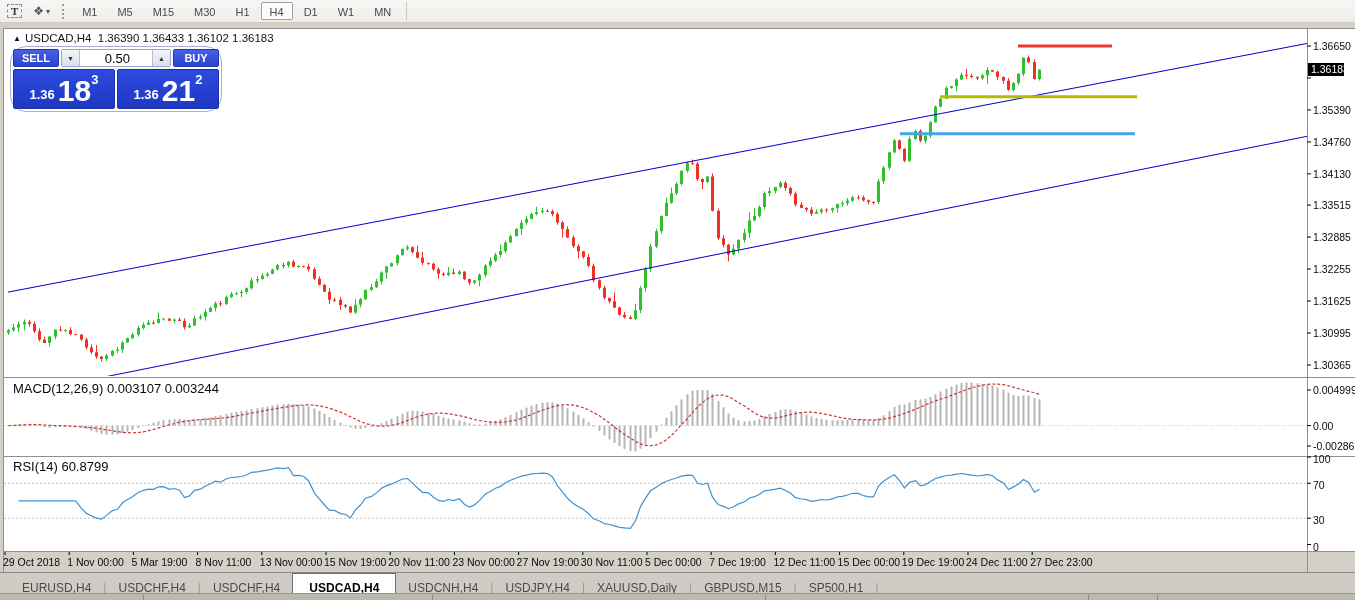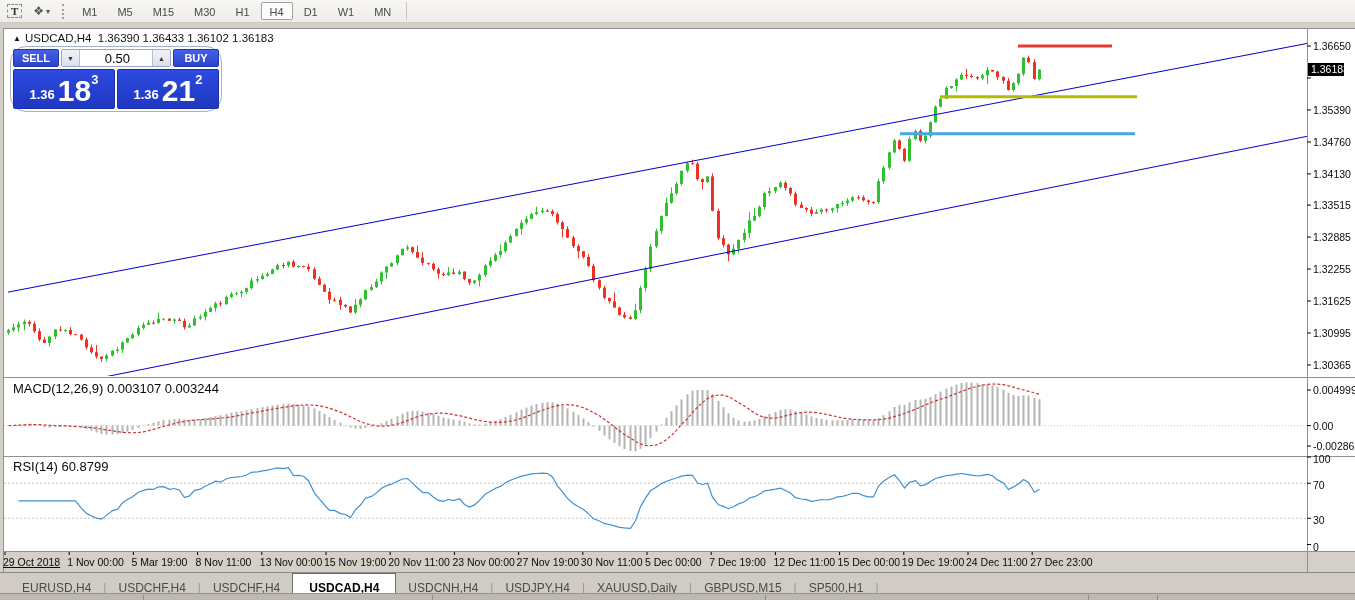--- a/index.html
+++ b/index.html
@@ -796,21 +796,21 @@
     <div class="axis-label" style="left: 1313px; top: 295.019px;">1.31625</div>
     <div class="axis-label" style="left: 1313px; top: 326.991px;">1.30995</div>
     <div class="axis-label" style="left: 1313px; top: 358.964px;">1.30365</div>
     <div class="axis-label" style="left: 1313px; top: 384.022px;">0.004999</div>
     <div class="axis-label" style="left: 1313px; top: 419.6px;">0.00</div>
     <div class="axis-label" style="left: 1313px; top: 440.012px;">-0.002868</div>
     <div class="axis-label" style="left: 1313px; top: 453px;">100</div>
     <div class="axis-label" style="left: 1313px; top: 479.25px;">70</div>
     <div class="axis-label" style="left: 1313px; top: 514.25px;">30</div>
     <div class="axis-label" style="left: 1313px; top: 540.5px;">0</div>
-    <div class="time-label" style="left: 3px; text-decoration: underline;">29 Oct 2018</div>
+    <div class="time-label" style="left: 3px;">29 Oct 2018</div>
     <div class="time-label" style="left: 67.2px;">1 Nov 00:00</div>
     <div class="time-label" style="left: 131.4px;">5 Mar 19:00</div>
     <div class="time-label" style="left: 195.6px;">8 Nov 11:00</div>
     <div class="time-label" style="left: 259.8px;">13 Nov 00:00</div>
     <div class="time-label" style="left: 324px;">15 Nov 19:00</div>
     <div class="time-label" style="left: 388.2px;">20 Nov 11:00</div>
     <div class="time-label" style="left: 452.4px;">23 Nov 00:00</div>
     <div class="time-label" style="left: 516.6px;">27 Nov 19:00</div>
     <div class="time-label" style="left: 580.8px; text-align: right;">30 Nov 11:00</div>
     <div class="time-label" style="left: 645px;">5 Dec 00:00</div>

